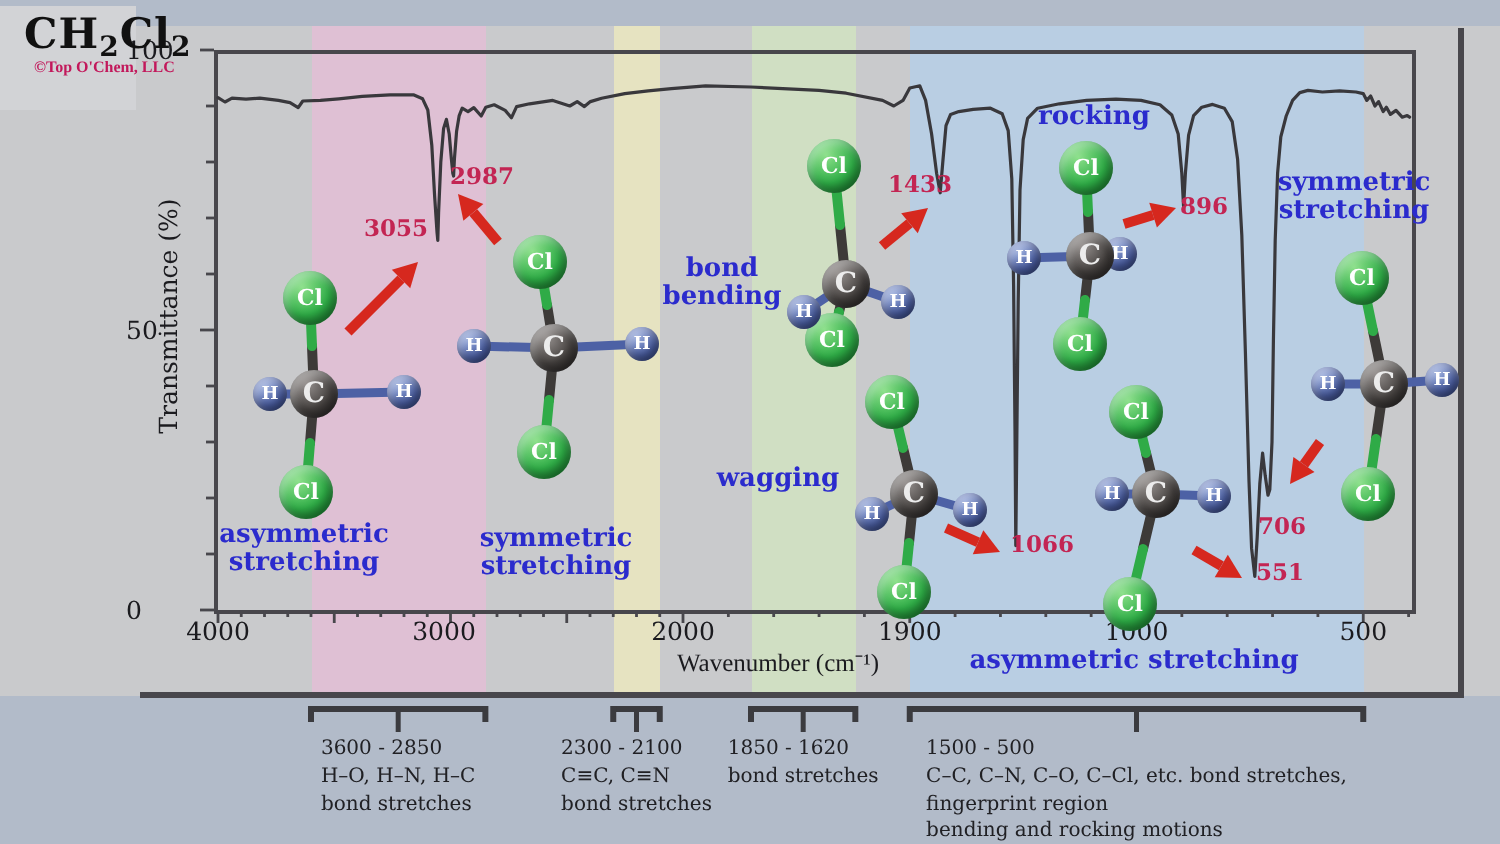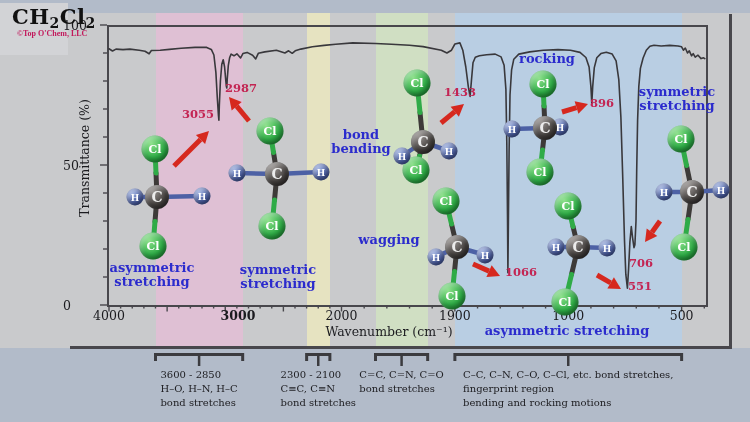--- a/index.html
+++ b/index.html
@@ -17,21 +17,21 @@
   #credit{left:17px;top:29px;font-size:8px;font-weight:bold;color:#c2185b;
           font-family:Liberation Serif, serif;}
   .band{position:absolute;top:13px;height:335px;}
   #frame{left:107px;top:25px;width:601px;height:282px;border:2px solid var(--frame);box-sizing:border-box;}
   #outer-v{left:729px;top:14px;width:3px;height:334px;background:var(--frame);}
   #outer-h{left:70px;top:346px;width:662px;height:3px;background:var(--frame);}
   #overlay{left:0;top:0;width:750px;height:422px;pointer-events:none;}
   .layer{position:absolute;left:0;top:0;width:0;height:0;}
   #ylabel{left:84px;top:158px;transform:translate(-50%,-50%) rotate(-90deg);
           font-size:12.5px;color:var(--ink);white-space:nowrap;}
-  #xlabel{left:389px;top:331px;transform:translate(-50%,-50%);font-size:12.5px;color:var(--ink);white-space:nowrap;}
+  #xlabel{left:389px;top:331px;transform:translate(-50%,-50%);font-size:12.5px;color:var(--ink);white-space:nowrap;font-family:Liberation Serif, serif;}
   .xtick-label{position:absolute;transform:translateX(-50%);font-size:12.5px;color:var(--ink);}
   .ytick-label{position:absolute;width:40px;text-align:left;transform:translateY(-50%);
                font-size:12.5px;color:var(--ink);}
   .ball{position:absolute;border-radius:50%;display:flex;align-items:center;justify-content:center;
         color:#fff;font-weight:bold;transform:translate(-50%,-50%);
         box-shadow:inset -2px -3px 5px rgba(0,0,0,.35), inset 2px 3px 4px rgba(255,255,255,.4);}
   .ball.cl{width:27px;height:27px;font-size:11px;background:radial-gradient(circle at 36% 30%,#8ce08a,#2fae47 55%,#157a2a);}
   .ball.c {width:24px;height:24px;font-size:14px;color:#ececec;background:radial-gradient(circle at 36% 30%,#938e8c,#45413f 55%,#232020);}
   .ball.h {width:17px;height:17px;font-size:9px;background:radial-gradient(circle at 36% 30%,#93a7d9,#4d61a7 58%,#2c3c72);}
   .mode-label{position:absolute;transform:translate(-50%,-50%);text-align:center;color:var(--mode);
@@ -187,21 +187,21 @@
         <line x1="401.58875" y1="354.5" x2="401.58875" y2="366" stroke-width="2.5"></line>
         <line x1="454.875" y1="354.5" x2="681.625" y2="354.5" stroke-width="3"></line>
         <line x1="454.875" y1="353" x2="454.875" y2="361" stroke-width="3"></line>
         <line x1="681.625" y1="353" x2="681.625" y2="361" stroke-width="3"></line>
         <line x1="568.25" y1="354.5" x2="568.25" y2="366" stroke-width="2.5"></line>
       </g>
     </svg>
 
   <div class="layer" id="tick-labels">
       <div class="xtick-label" style="left: 109px; top: 308px;">4000</div>
-      <div class="xtick-label" style="left: 238px; top: 308px; font-weight: bold;">3000</div>
+      <div class="xtick-label" style="left: 222px; top: 308px;">3000</div>
       <div class="xtick-label" style="left: 341.5px; top: 308px;">2000</div>
       <div class="xtick-label" style="left: 454.875px; top: 308px;">1900</div>
       <div class="xtick-label" style="left: 568.25px; top: 308px;">1000</div>
       <div class="xtick-label" style="left: 681.625px; top: 308px;">500</div>
       <div class="ytick-label" style="left: 63px; top: 305px;">0</div>
       <div class="ytick-label" style="left: 63px; top: 165px;">50</div>
       <div class="ytick-label" style="left: 63px; top: 25px;">100</div>
     </div>
   <div class="abs" id="ylabel">Transmittance (%)</div>
   <div class="abs" id="xlabel">Wavenumber (cm⁻¹)</div>
@@ -282,24 +282,25 @@
         <div>3600 - 2850</div>
         <div>H–O, H–N, H–C</div>
         <div>bond stretches</div>
       </div>
       <div class="fgroup" style="left: 318.25px; top: 368px;">
         <div>2300 - 2100</div>
         <div>C≡C, C≡N</div>
         <div>bond stretches</div>
       </div>
       <div class="fgroup" style="left: 401.589px; top: 368px;">
-        <div>C=C, C=N, C=O</div>
+        <div>1850 - 1620</div>
         <div>bond stretches</div>
       </div>
       <div class="fgroup" style="left: 568.25px; top: 368px;">
+        <div>1500 - 500</div>
         <div>C–C, C–N, C–O, C–Cl, etc. bond stretches,</div>
         <div>fingerprint region</div>
         <div>bending and rocking motions</div>
       </div>
     </div>
 
   <div class="abs" id="compound-title"><span>CH</span><sub>2</sub><span>Cl</span><sub>2</sub></div>
   <div class="abs" id="credit">©Top O'Chem, LLC</div>
 </div>
 

